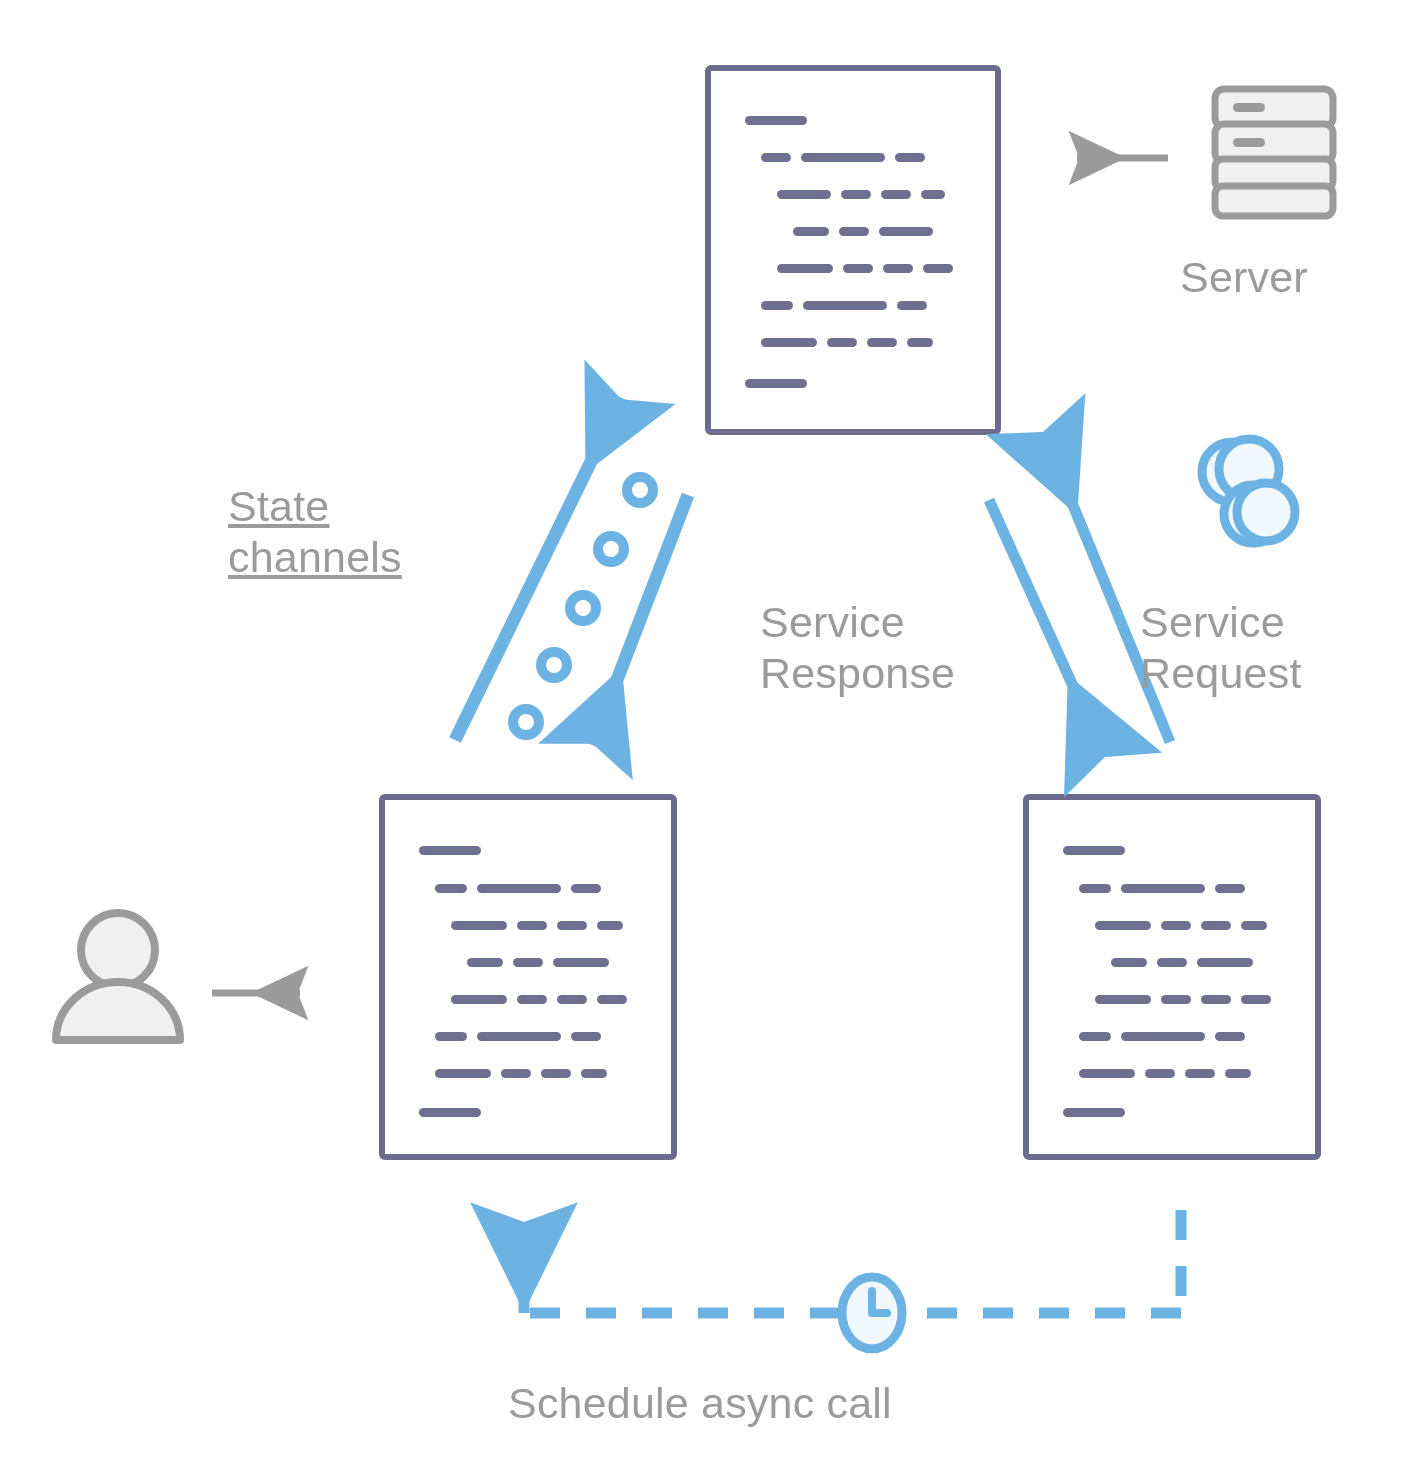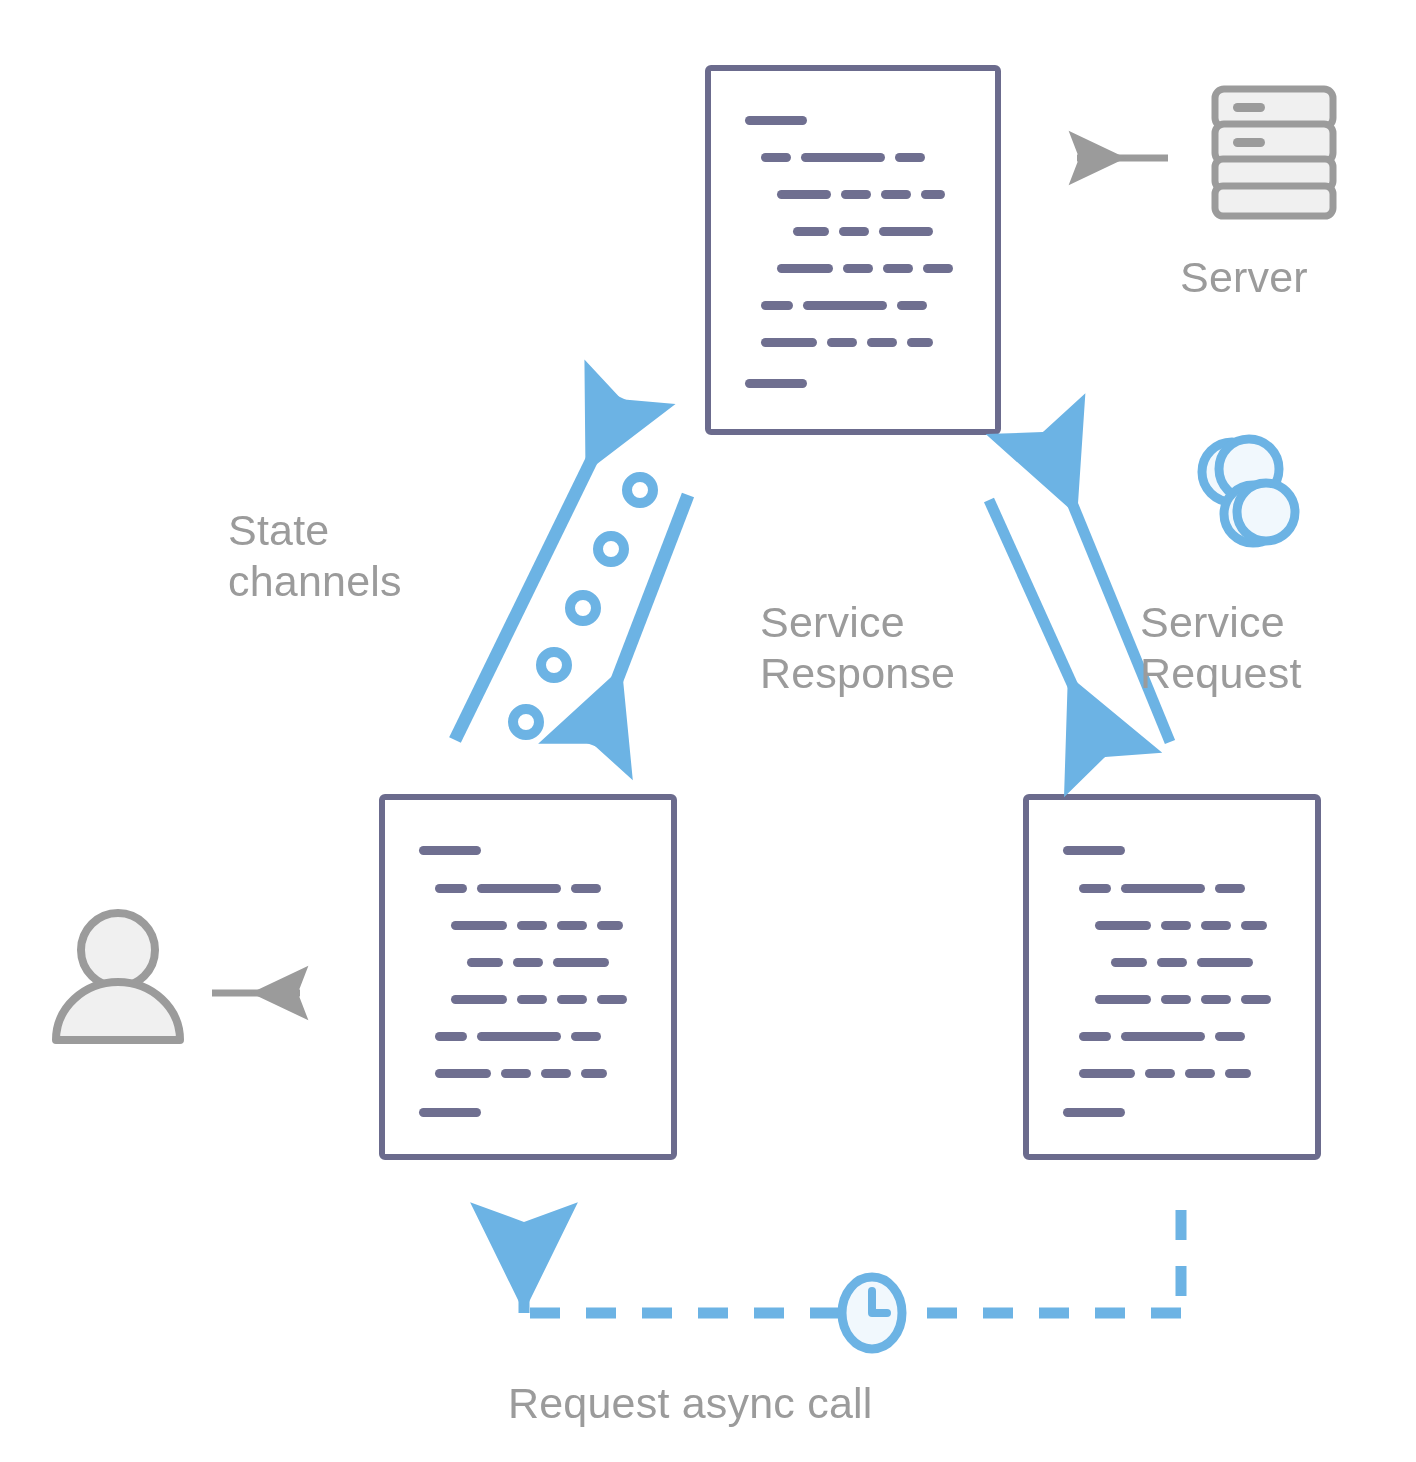--- a/index.html
+++ b/index.html
@@ -30,21 +30,21 @@
     color: #9b9b9b;
     font-family: "Liberation Sans", sans-serif;
     font-weight: 400;
     text-align: left;
     line-height: 1.18;
     white-space: pre;
     letter-spacing: 0.2px;
   }
   .lbl-server   { left: 1180px; top: 252px;  width: 200px; font-size: 43px; }
   .lbl-user     { left: 48px;   top: 1047px; width: 200px; font-size: 43px; }
-  .lbl-state    { left: 228px;  top: 505px;  width: 300px; font-size: 43px; }
+  .lbl-state    { left: 228px;  top: 481px;  width: 300px; font-size: 43px; text-decoration: underline; }
   .lbl-response { left: 760px;  top: 597px;  width: 300px; font-size: 43px; }
   .lbl-request  { left: 1140px; top: 597px;  width: 300px; font-size: 43px; }
   .lbl-async    { left: 508px;  top: 1378px; width: 680px; font-size: 43px; }
 </style>
 </head>
 <body>
 
 <div id="stage">
 
   <svg class="layer" viewBox="0 0 1416 1462" xmlns="http://www.w3.org/2000/svg">
@@ -227,15 +227,15 @@
 
   <div class="diag-label lbl-state">State
 channels</div>
 
   <div class="diag-label lbl-response">Service
 Response</div>
 
   <div class="diag-label lbl-request">Service
 Request</div>
 
-  <div class="diag-label lbl-async">Request async call</div>
+  <div class="diag-label lbl-async">Schedule async call</div>
 
 </div>
 
 </body></html>

